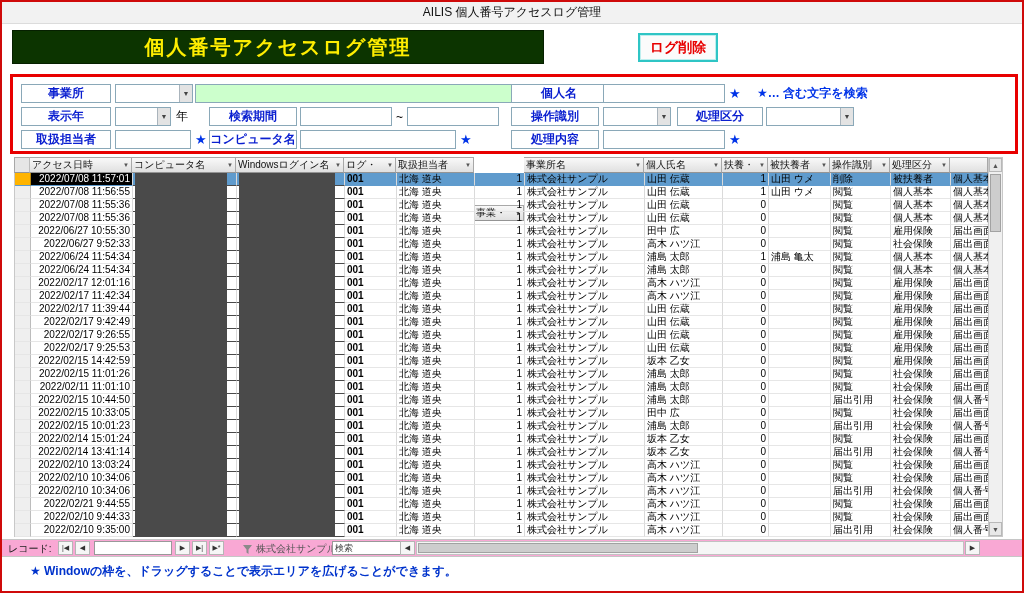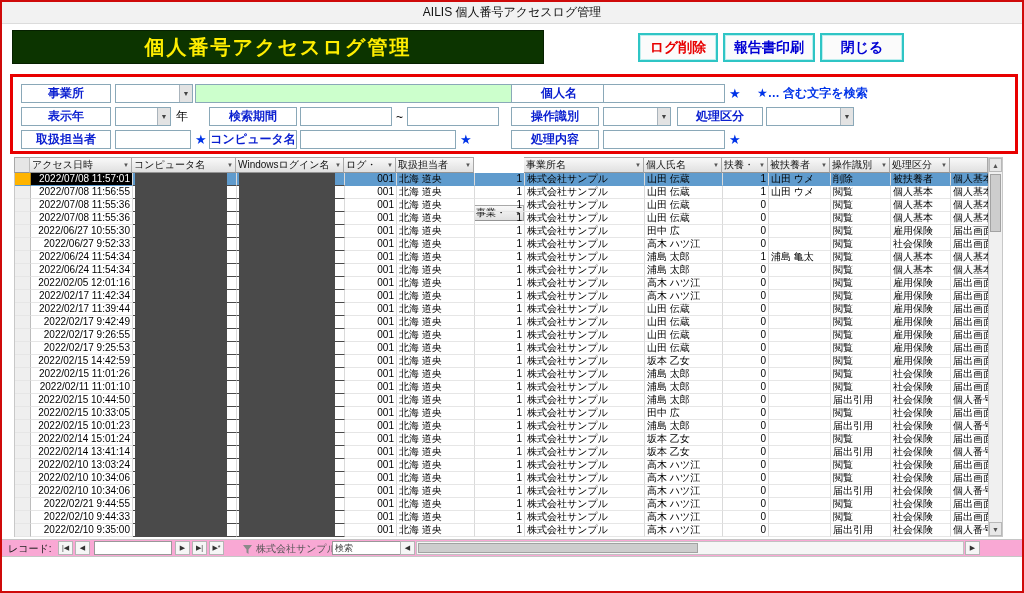--- a/index.html
+++ b/index.html
@@ -28,21 +28,21 @@
   .grid{position:absolute;left:12px;top:155px;width:974px;}
   .grid-header{display:flex;height:16px;}
   .hcell{height:16px;background:linear-gradient(#f9f9f9,#e0e0e0);border-top:1px solid #a8a8a8;border-right:1px solid #a8a8a8;border-bottom:1px solid #949494;font-size:10px;color:#111;display:flex;align-items:center;padding:0 2px;white-space:nowrap;overflow:hidden;flex:none;}
   .hcell:first-child{border-left:1px solid #a8a8a8;background:#e6e6e6;}
   .hlabel{flex:1;overflow:hidden;}
   .harrow{font-size:6px;color:#555;margin-left:1px;flex:none;}
   .grid-body{border-left:1px solid #c8c8c8;}
   .grow{display:flex;height:13px;background:#ffffff;}
   .gcell{height:13px;border-right:1px solid #dadada;border-bottom:1px solid #e6e6e6;font-size:10px;line-height:11px;padding:0 2px;white-space:nowrap;overflow:hidden;flex:none;color:#000;}
   .al-r{text-align:right;}
-  .al-c{text-align:right;}
+  .al-c{text-align:left;font-weight:bold;}
   .c-sel{background:#efefef;border-right:1px solid #bcbcbc;padding:0;}
   .grow.selected .gcell{background:#5f9bcd;border-bottom-color:#5f9bcd;}
   .grow.selected .gcell.c-sel{background:#ffb400;border-right-color:#b8860b;}
   .grow.selected .gcell.dt-editing{background:#000000;color:#ffffff;}
   .redacted{padding:0;position:relative;border-bottom-color:#4a4a4a !important;}
   .redact-block{position:absolute;left:2px;right:9px;top:0;bottom:0;background:#4a4a4a;}
   .vscroll{position:absolute;left:986px;top:155px;width:15px;height:380px;background:#f0f0f0;border:1px solid #c8c8c8;}
   .vs-btn{position:absolute;left:0;width:13px;height:14px;background:#e8e8e8;border:1px solid #b8b8b8;font-size:7px;color:#555;display:flex;align-items:center;justify-content:center;cursor:pointer;}
   .vs-up{top:0;}
   .vs-down{bottom:0;}
@@ -67,22 +67,20 @@
 
   <div class="titlebar">
     <span>AILIS 個人番号アクセスログ管理</span>
   </div>
 
   <div class="banner">
     <span class="banner-title">個人番号アクセスログ管理</span>
   </div>
 
   <button class="hbtn btn-delete">ログ削除</button>
-  <button class="hbtn btn-print">報告書印刷</button>
-  <button class="hbtn btn-close">閉じる</button>
 
   <div class="filter-panel">
 
     <div class="flabel" style="left:8px;top:7px;width:90px">事業所</div>
     <div class="combo" style="left:102px;top:7px;width:78px">
       <span class="combo-val"></span>
       <span class="combo-btn">▼</span>
     </div>
     <div class="ffield green" style="left:182px;top:7px;width:320px"></div>
     <div class="flabel" style="left:498px;top:7px;width:96px">個人名</div>
@@ -331,21 +329,21 @@
           <div class="gcell" style="width: 120px;">株式会社サンプル</div>
           <div class="gcell" style="width: 78px;">浦島 太郎</div>
           <div class="gcell al-r" style="width: 46px;">0</div>
           <div class="gcell" style="width: 62px;"></div>
           <div class="gcell" style="width: 60px;">閲覧</div>
           <div class="gcell" style="width: 60px;">個人基本</div>
           <div class="gcell" style="width: 38px;">個人基本</div>
         </div>
         <div class="grow">
           <div class="gcell c-sel" style="width: 16px;"></div>
-          <div class="gcell al-r" style="width: 102px;">2022/02/05 12:01:16</div>
+          <div class="gcell al-r" style="width: 102px;">2022/02/17 12:01:16</div>
           <div class="gcell redacted" style="width: 104px;">
             <div class="redact-block"></div>
           </div>
           <div class="gcell redacted" style="width: 108px;">
             <div class="redact-block"></div>
           </div>
           <div class="gcell al-c" style="width: 52px;">001</div>
           <div class="gcell" style="width: 78px;">北海 道央</div>
           <div class="gcell al-r" style="width: 50px;">1</div>
           <div class="gcell" style="width: 120px;">株式会社サンプル</div>
@@ -760,14 +758,15 @@
       <span>株式会社サンプル</span>
     </span>
     <input class="nav-search" placeholder="検索" style="">
     <button class="nav-btn hs-left">◀</button>
     <div class="hs-track">
       <div class="hs-thumb"></div>
     </div>
     <button class="nav-btn hs-right">▶</button>
   </div>
 
+  <div class="footer-note">★ Windowの枠を、ドラッグすることで表示エリアを広げることができます。</div>
 
 </div>
 
 </body></html>

